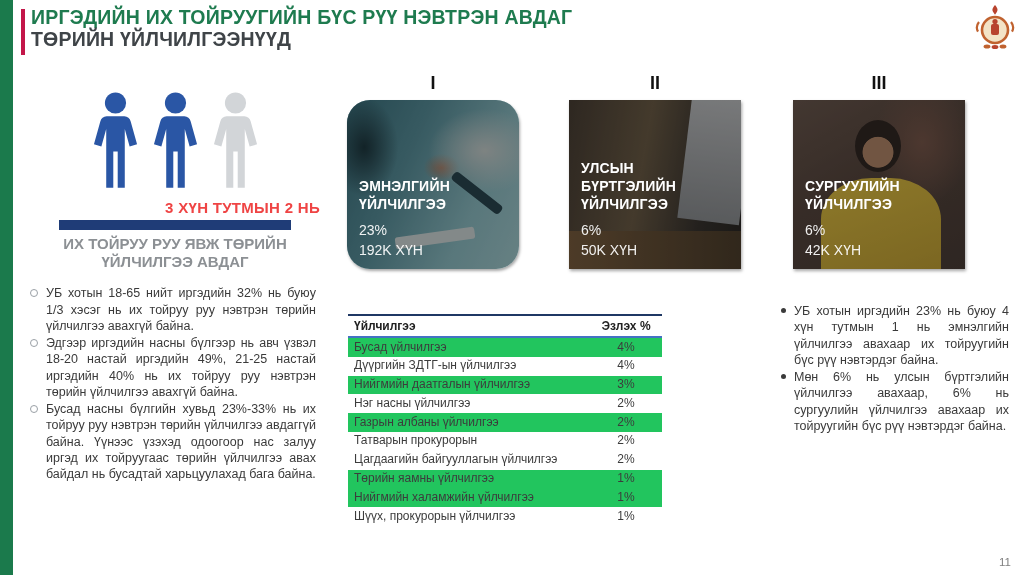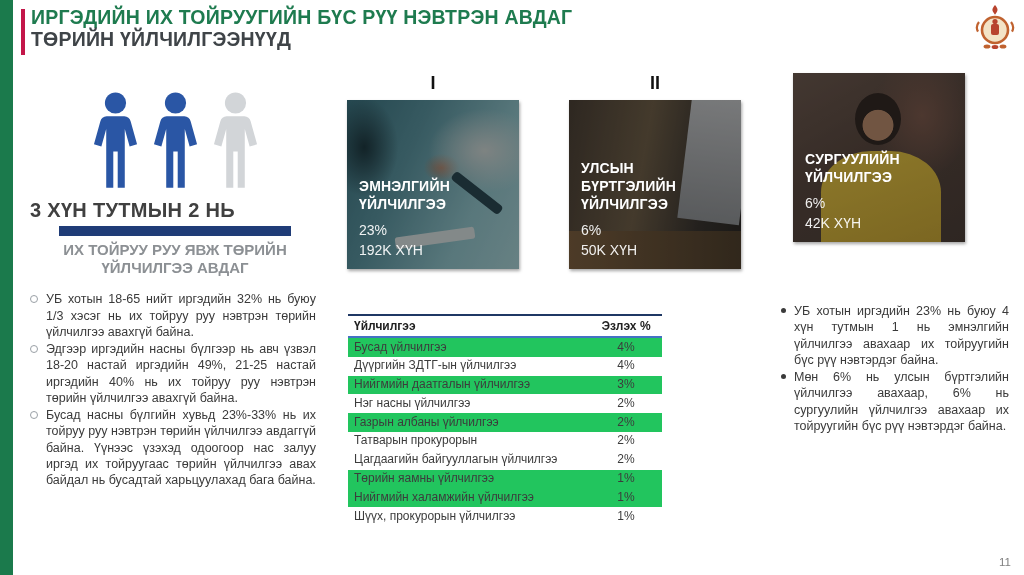--- a/index.html
+++ b/index.html
@@ -16,21 +16,21 @@
   .title-l1{display:block;color:#1e7b4f;font-size:19.5px;font-weight:bold;letter-spacing:.2px;}
   .title-l2{display:block;color:#3f4448;font-size:19.5px;font-weight:bold;letter-spacing:.2px;}
   .emblem{position:absolute;left:974px;top:4px;width:42px;height:46px;}
 
   
   .left-col{position:absolute;left:30px;top:86px;width:290px;}
   .people{display:flex;justify-content:center;align-items:flex-end;gap:7px;height:108px;}
   .person{width:53px;height:106px;}
   .person.blue{fill:#2a56a5;}
   .person.gray{fill:#d2d5d8;}
-  .stat-head{margin-top:5px;text-align:left;color:#404040;font-weight:bold;font-size:20px;letter-spacing:.3px;}
+  .stat-head{margin-top:5px;text-align:right;color:#ef4444;font-weight:bold;font-size:15px;letter-spacing:.3px;}
   .navy-bar{width:232px;height:10px;background:#1f3c77;margin:4px auto 5px auto;}
   .stat-sub{text-align:center;color:#8c9094;font-weight:bold;font-size:15px;line-height:1.18;}
 
   .bullets{list-style:none;margin:0;padding:0;}
   .bullets li{display:flex;gap:8px;margin-bottom:1px;}
   .bullets .txt{flex:1;font-size:12.5px;color:#3a3a3a;line-height:1.3;text-align:justify;}
   .left-col .bullets{margin-top:15px;padding-right:4px;}
   .marker-o{flex:none;width:6px;height:6px;border:1.3px solid #9aa0a6;border-radius:50%;margin-top:4px;}
   .marker-dot{flex:none;width:5px;height:5px;background:#3a3a3a;border-radius:50%;margin-top:5px;}
 
@@ -130,21 +130,21 @@
       </li>
       <li>
         <span class="marker-o"></span>
         <span class="txt">Бусад насны бүлгийн хувьд 23%-33% нь их тойруу руу нэвтрэн төрийн үйлчилгээ авдаггүй байна. Үүнээс үзэхэд одоогоор нас залуу иргэд их тойруугаас төрийн үйлчилгээ авах байдал нь бусадтай харьцуулахад бага байна.</span>
       </li>
     </ul>
   </section>
 
   <div class="card-wrap cw1">
     <div class="numeral">I</div>
-    <figure class="card" style="margin:0;">
+    <figure class="card" style="margin:0;border-radius:23px;">
       <div class="photo ph1">
         <i class="tool"></i>
         <i class="tray"></i>
       </div>
       <div class="overlay"></div>
       <figcaption class="caption">
         <div class="card-title">ЭМНЭЛГИЙН ҮЙЛЧИЛГЭЭ</div>
         <div class="card-pct">23%</div>
         <div class="card-people">192K ХҮН</div>
       </figcaption>
@@ -161,20 +161,21 @@
       <div class="overlay"></div>
       <figcaption class="caption">
         <div class="card-title">УЛСЫН БҮРТГЭЛИЙН ҮЙЛЧИЛГЭЭ</div>
         <div class="card-pct">6%</div>
         <div class="card-people">50K ХҮН</div>
       </figcaption>
     </figure>
   </div>
 
   <div class="card-wrap cw3">
+    <div class="numeral">III</div>
     <figure class="card" style="margin:0;">
       <div class="photo ph3">
         <i class="jacket"></i>
         <i class="head"></i>
       </div>
       <div class="overlay"></div>
       <figcaption class="caption">
         <div class="card-title">СУРГУУЛИЙН ҮЙЛЧИЛГЭЭ</div>
         <div class="card-pct">6%</div>
         <div class="card-people">42K ХҮН</div>

